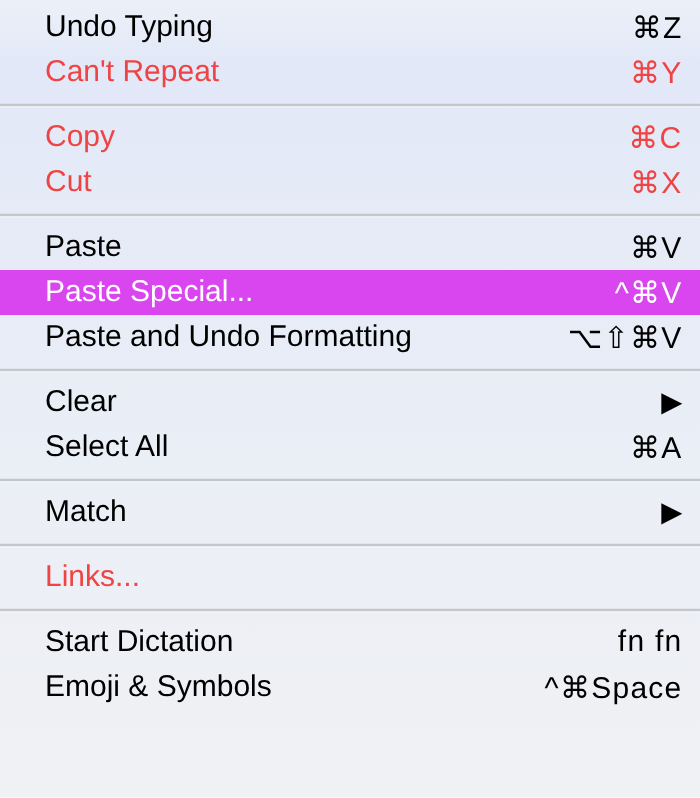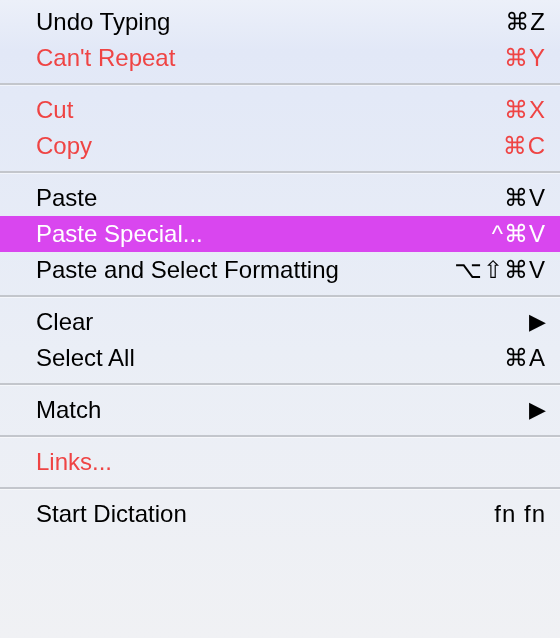--- a/index.html
+++ b/index.html
@@ -47,40 +47,40 @@
     <span class="shortcut">⌘Z</span>
   </div>
   <div class="item disabled">
     <span class="label">Can't Repeat</span>
     <span class="shortcut">⌘Y</span>
   </div>
 
   <div class="sep"></div>
 
   <div class="item disabled">
+    <span class="label">Copy</span>
+    <span class="shortcut">⌘C</span>
+  </div>
+  <div class="item disabled">
     <span class="label">Cut</span>
     <span class="shortcut">⌘X</span>
-  </div>
-  <div class="item disabled">
-    <span class="label">Copy</span>
-    <span class="shortcut">⌘C</span>
   </div>
 
   <div class="sep"></div>
 
   <div class="item">
     <span class="label">Paste</span>
     <span class="shortcut">⌘V</span>
   </div>
   <div class="item selected">
     <span class="label">Paste Special...</span>
     <span class="shortcut">^⌘V</span>
   </div>
   <div class="item">
-    <span class="label">Paste and Select Formatting</span>
+    <span class="label">Paste and Undo Formatting</span>
     <span class="shortcut">⌥⇧⌘V</span>
   </div>
 
   <div class="sep"></div>
 
   <div class="item">
     <span class="label">Clear</span>
     <span class="submenu-arrow">▶</span>
   </div>
   <div class="item">
@@ -100,14 +100,18 @@
   <div class="item disabled">
     <span class="label">Links...</span>
   </div>
 
   <div class="sep"></div>
 
   <div class="item">
     <span class="label">Start Dictation</span>
     <span class="shortcut">fn fn</span>
   </div>
+  <div class="item">
+    <span class="label">Emoji &amp; Symbols</span>
+    <span class="shortcut">^⌘Space</span>
+  </div>
 
 </div>
 
 </body></html>

